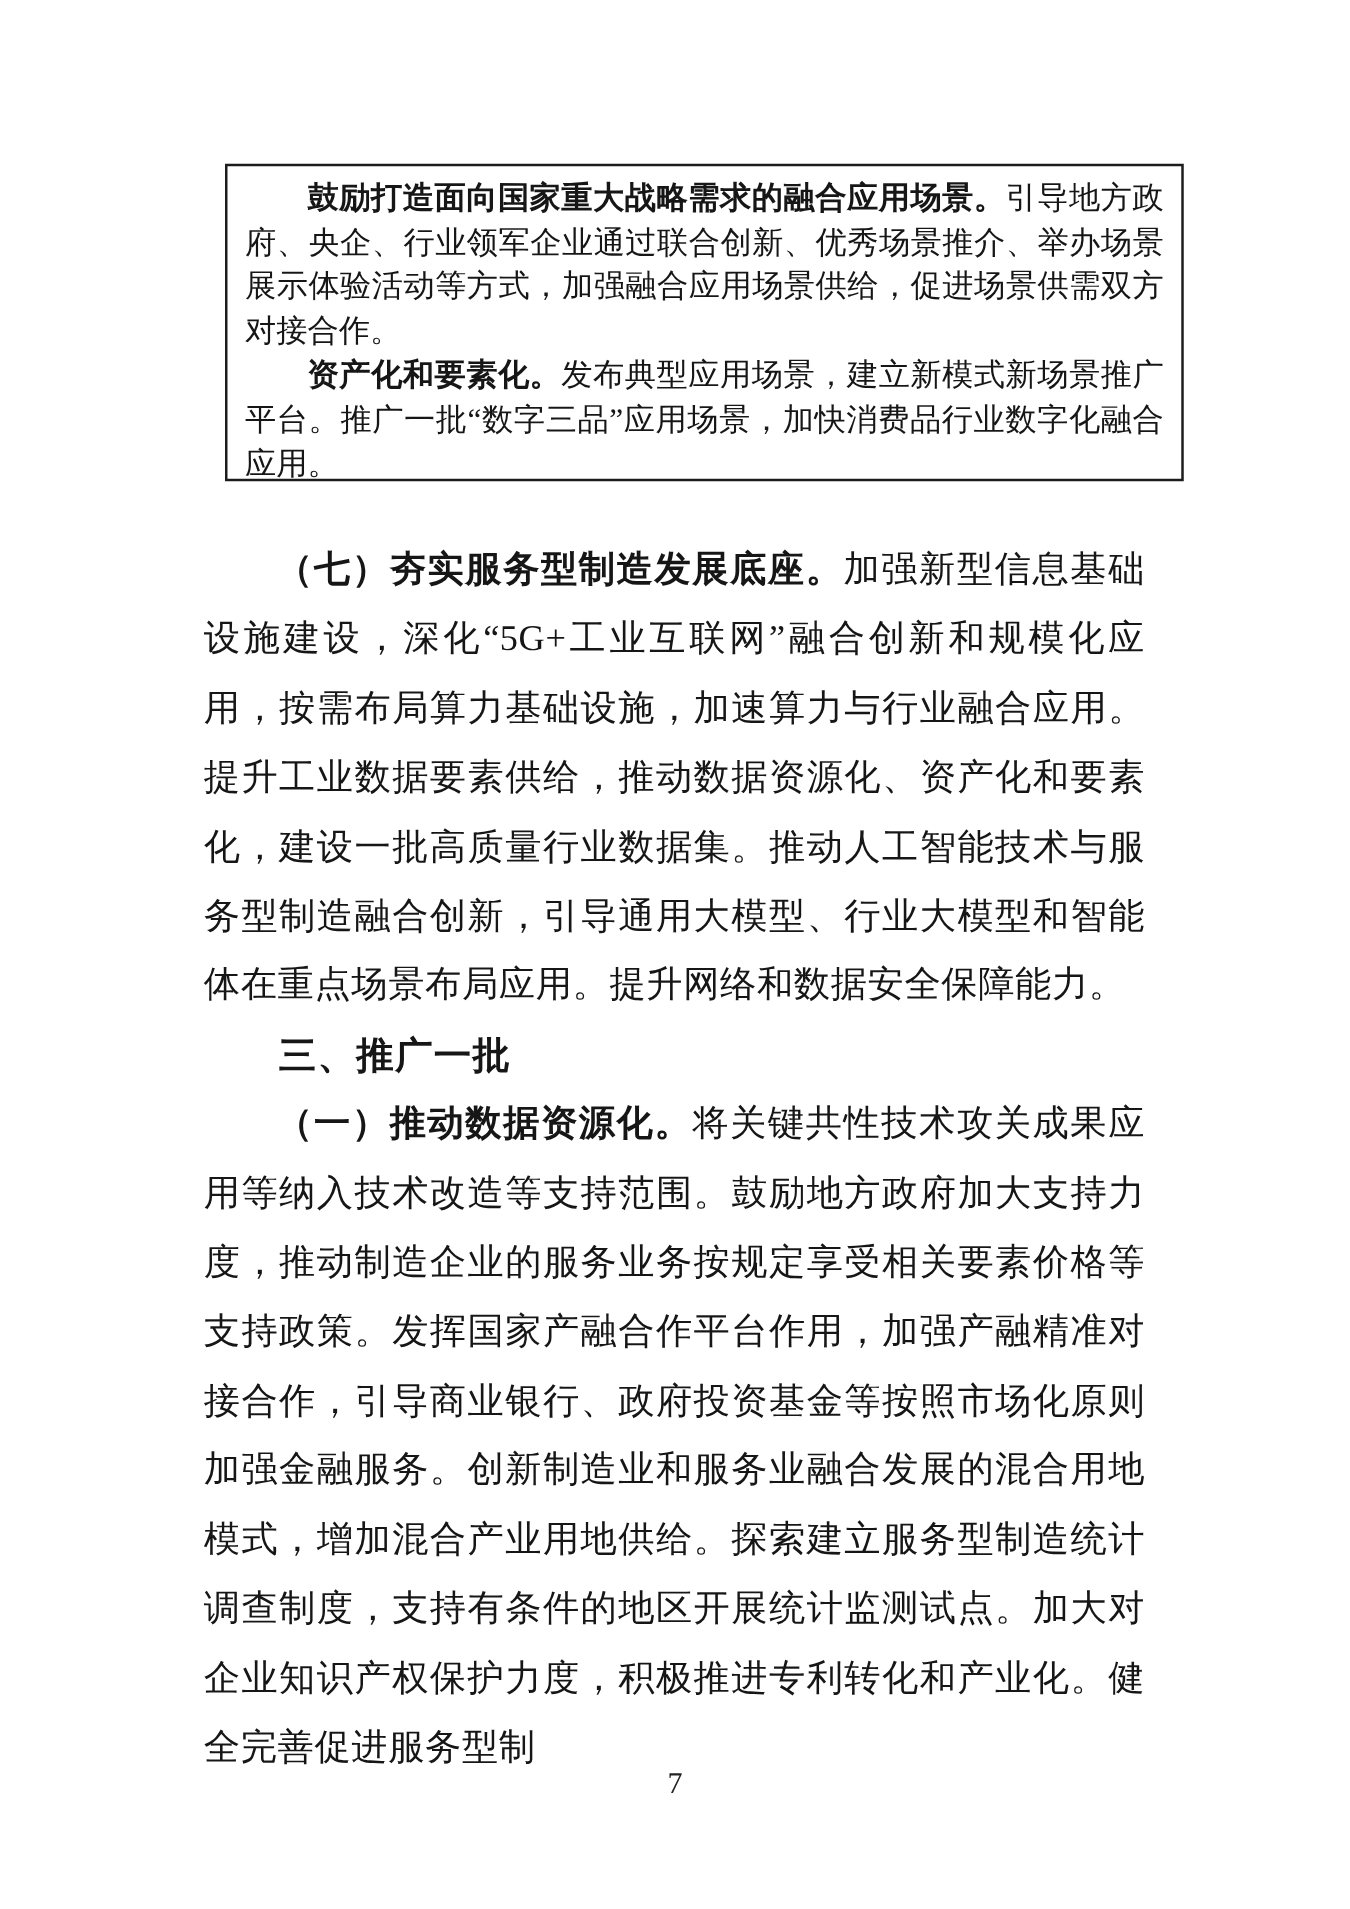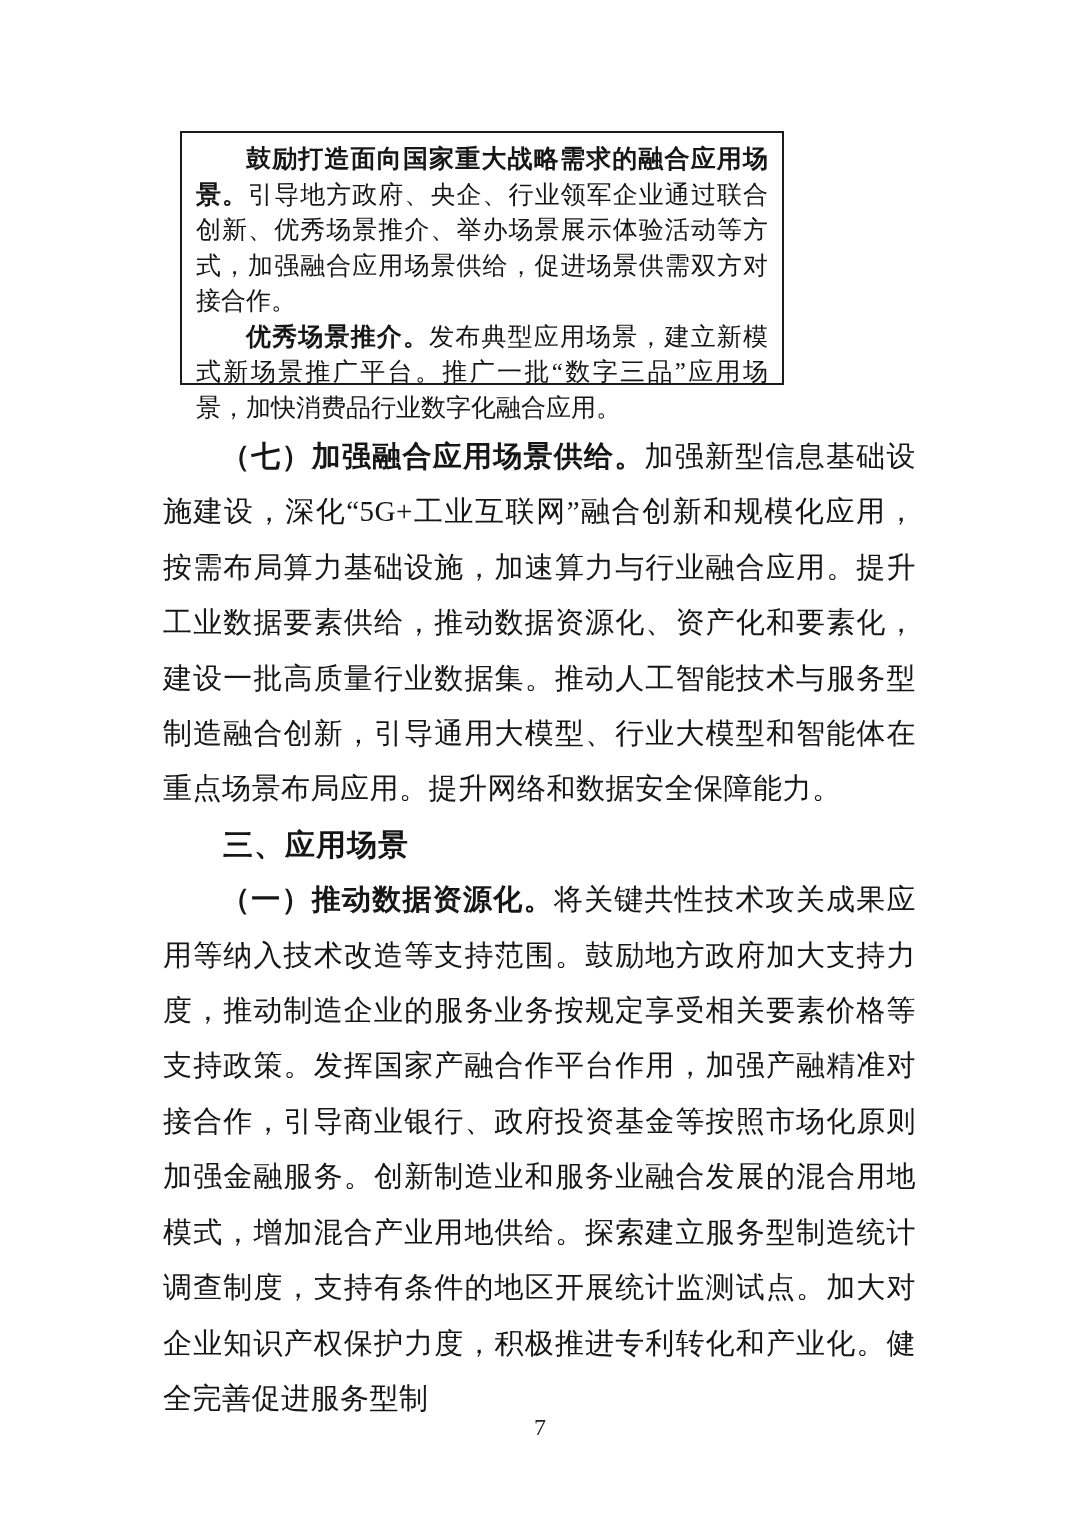--- a/index.html
+++ b/index.html
@@ -11,21 +11,21 @@
     background:#ffffff;
     color:#161616;
     font-family:"Liberation Serif","DejaVu Serif",serif;
     overflow:hidden;
   }
   
   .callout-box {
     position:absolute;
     left:180px;
     top:131px;
-    width:604px;
+    width:767px;
     height:254px;
     border:2px solid #1c1c1c;
     padding:8px 14px 8px 14px;
     font-size:25px;
     line-height:35.5px;
     text-align:justify;
   }
   .callout-box p {
     text-indent:2em;
   }
@@ -65,26 +65,26 @@
     color:#222;
   }
 </style>
 </head>
 <body>
 
 <div class="page">
 
   <div class="callout-box">
     <p><span class="lead">鼓励打造面向国家重大战略需求的融合应用场景。</span><span>引导地方政府、央企、行业领军企业通过联合创新、优秀场景推介、举办场景展示体验活动等方式，加强融合应用场景供给，促进场景供需双方对接合作。</span></p>
-    <p><span class="lead">优秀场景推介。</span><span>发布典型应用场景，建立新模式新场景推广平台。推广一批“数字三品”应用场景，加快消费品行业数字化融合应用。</span></p>
+    <p><span class="lead">资产化和要素化。</span><span>发布典型应用场景，建立新模式新场景推广平台。推广一批“数字三品”应用场景，加快消费品行业数字化融合应用。</span></p>
   </div>
 
   <div class="body-text">
-    <p><span class="lead">（七）加强融合应用场景供给。</span><span>加强新型信息基础设施建设，深化“5G+工业互联网”融合创新和规模化应用，按需布局算力基础设施，加速算力与行业融合应用。提升工业数据要素供给，推动数据资源化、资产化和要素化，建设一批高质量行业数据集。推动人工智能技术与服务型制造融合创新，引导通用大模型、行业大模型和智能体在重点场景布局应用。提升网络和数据安全保障能力。</span></p>
+    <p><span class="lead">（七）夯实服务型制造发展底座。</span><span>加强新型信息基础设施建设，深化“5G+工业互联网”融合创新和规模化应用，按需布局算力基础设施，加速算力与行业融合应用。提升工业数据要素供给，推动数据资源化、资产化和要素化，建设一批高质量行业数据集。推动人工智能技术与服务型制造融合创新，引导通用大模型、行业大模型和智能体在重点场景布局应用。提升网络和数据安全保障能力。</span></p>
 
-    <h3 class="section-heading">三、应用场景</h3>
+    <h3 class="section-heading">三、推广一批</h3>
 
     <p><span class="lead">（一）推动数据资源化。</span><span>将关键共性技术攻关成果应用等纳入技术改造等支持范围。鼓励地方政府加大支持力度，推动制造企业的服务业务按规定享受相关要素价格等支持政策。发挥国家产融合作平台作用，加强产融精准对接合作，引导商业银行、政府投资基金等按照市场化原则加强金融服务。创新制造业和服务业融合发展的混合用地模式，增加混合产业用地供给。探索建立服务型制造统计调查制度，支持有条件的地区开展统计监测试点。加大对企业知识产权保护力度，积极推进专利转化和产业化。健全完善促进服务型制</span></p>
   </div>
 
   <div class="page-number">7</div>
 
 </div>
 
 </body></html>

